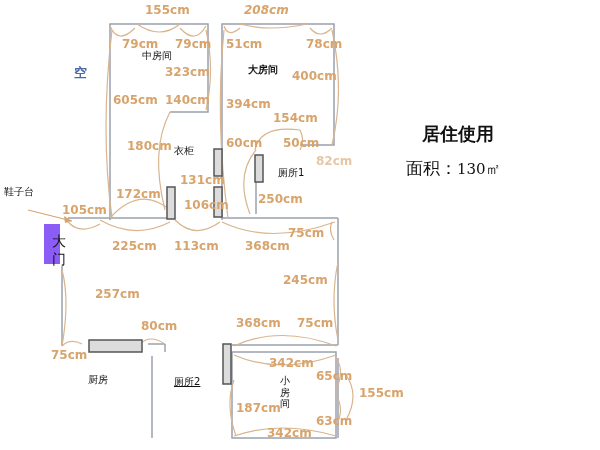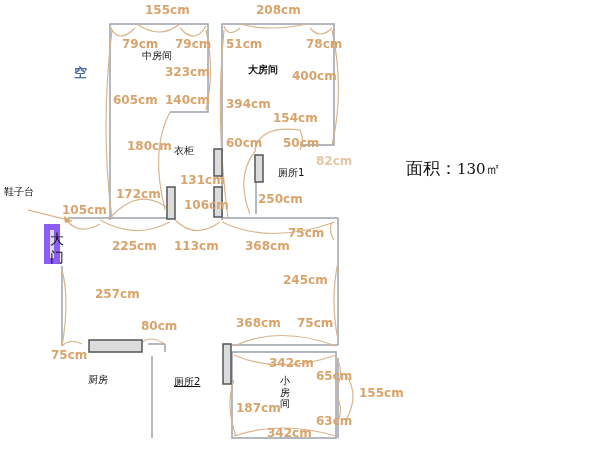--- a/index.html
+++ b/index.html
@@ -6,21 +6,21 @@
   body { width:600px; height:450px; position:relative; overflow:hidden; font-family:"DejaVu Sans", sans-serif; }
   .stage { position:absolute; left:0; top:0; width:600px; height:450px; }
   svg.plan { position:absolute; left:0; top:0; }
   .dim { position:absolute; color:#d8a46c; font-family:"DejaVu Sans", sans-serif; font-weight:bold; font-size:12px; white-space:nowrap; line-height:1; }
   .room { position:absolute; color:#111; font-family:"DejaVu Sans", sans-serif; font-size:10px; white-space:nowrap; line-height:1.1; }
   .vert { width:16px; text-align:center; white-space:normal; line-height:1.15; }
   .empty { position:absolute; color:#4a6aa8; font-size:13px; font-weight:bold; }
   .title { position:absolute; left:422px; top:122px; font-size:18px; font-weight:bold; color:#111; }
   .area { position:absolute; left:406px; top:157px; font-size:17px; color:#111; }
   .area .val { font-family:"DejaVu Serif", serif; font-size:15px; }
-  .door { position:absolute; left:44px; top:224px; width:16px; height:40px; background:#dcdcdc; border:6px solid #8b5cf6; box-sizing:border-box; font-size:14px; line-height:18px; text-align:center; color:#111; }
+  .door { position:absolute; left:44px; top:224px; width:16px; height:40px; background:#dcdcdc; border:8px solid #8b5cf6; box-sizing:border-box; font-size:14px; line-height:18px; text-align:center; color:#111; }
   .wm { position:absolute; left:480px; top:412px; font-size:13px; color:#888; white-space:nowrap; }
 </style>
 </head>
 <body>
 
 <div class="stage">
 
   <svg class="plan" width="600" height="450" viewBox="0 0 600 450">
     <g fill="none" stroke="#9aa0ad" stroke-width="1.5">
 
@@ -105,21 +105,21 @@
   <span class="room vert" style="left:277px;top:375px;">小房间</span>
 
   <span class="dim" style="left:145px;top:4px;">155cm</span>
   <span class="dim" style="left:122px;top:38px;">79cm</span>
   <span class="dim" style="left:175px;top:38px;">79cm</span>
   <span class="dim" style="left:165px;top:66px;">323cm</span>
   <span class="dim" style="left:113px;top:94px;">605cm</span>
   <span class="dim" style="left:165px;top:94px;">140cm</span>
   <span class="dim" style="left:127px;top:140px;">180cm</span>
 
-  <span class="dim" style="left:256px;top:4px;">208cm</span>
+  <span class="dim" style="left:244px;top:4px;font-style:italic;">208cm</span>
   <span class="dim" style="left:226px;top:38px;">51cm</span>
   <span class="dim" style="left:306px;top:38px;">78cm</span>
   <span class="dim" style="left:292px;top:70px;">400cm</span>
   <span class="dim" style="left:226px;top:98px;">394cm</span>
 
   <span class="dim" style="left:273px;top:112px;">154cm</span>
   <span class="dim" style="left:226px;top:137px;">60cm</span>
   <span class="dim" style="left:283px;top:137px;">50cm</span>
   <span class="dim" style="left:316px;top:155px;color:#e8c6a4;">82cm</span>
   <span class="dim" style="left:258px;top:193px;">250cm</span>
@@ -140,17 +140,18 @@
   <span class="dim" style="left:236px;top:317px;">368cm</span>
   <span class="dim" style="left:297px;top:317px;">75cm</span>
 
   <span class="dim" style="left:269px;top:357px;">342cm</span>
   <span class="dim" style="left:316px;top:370px;">65cm</span>
   <span class="dim" style="left:359px;top:387px;">155cm</span>
   <span class="dim" style="left:236px;top:402px;">187cm</span>
   <span class="dim" style="left:316px;top:415px;">63cm</span>
   <span class="dim" style="left:267px;top:427px;">342cm</span>
 
+  <div class="title">居住使用</div>
   <div class="area">
     <span>面积：</span><span class="val">130㎡</span>
   </div>
 
 </div>
 
 </body></html>

